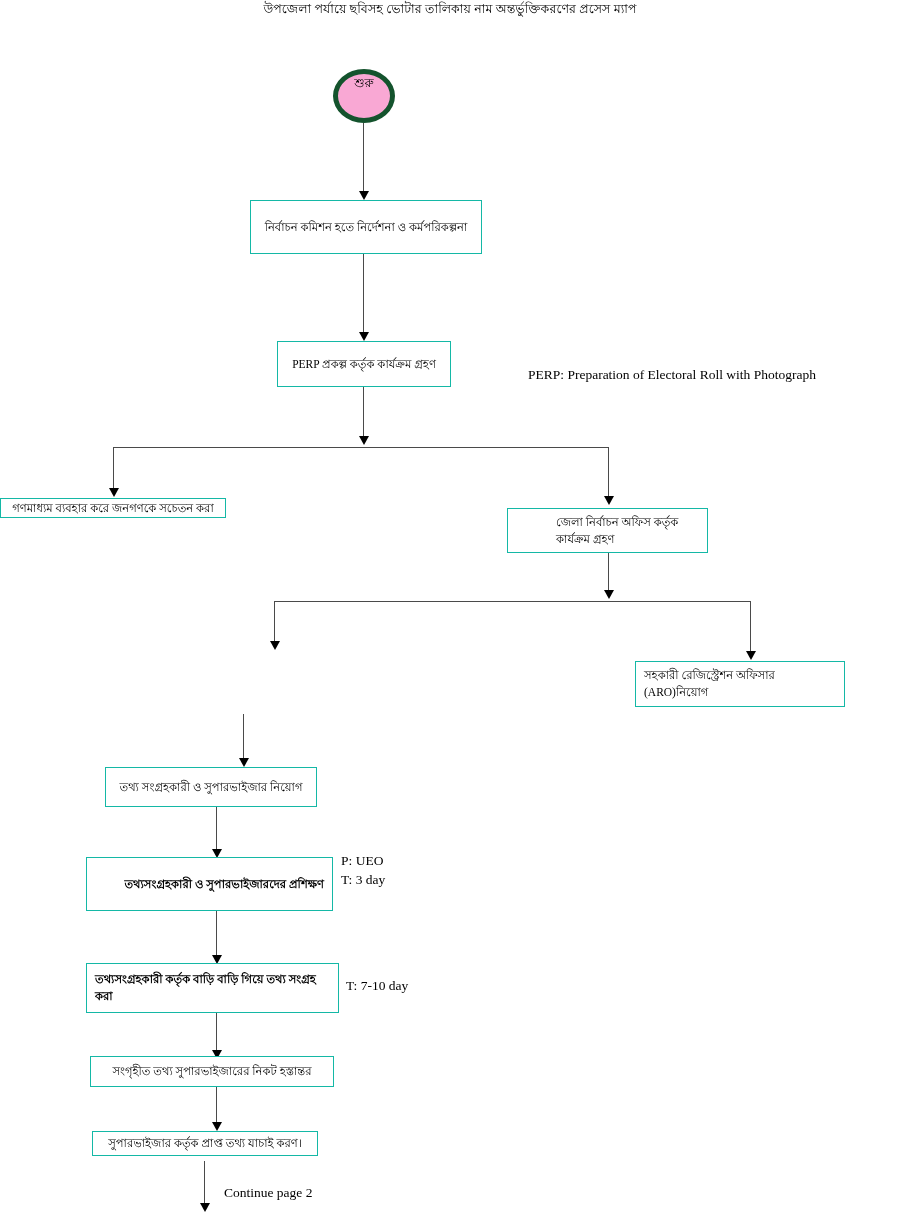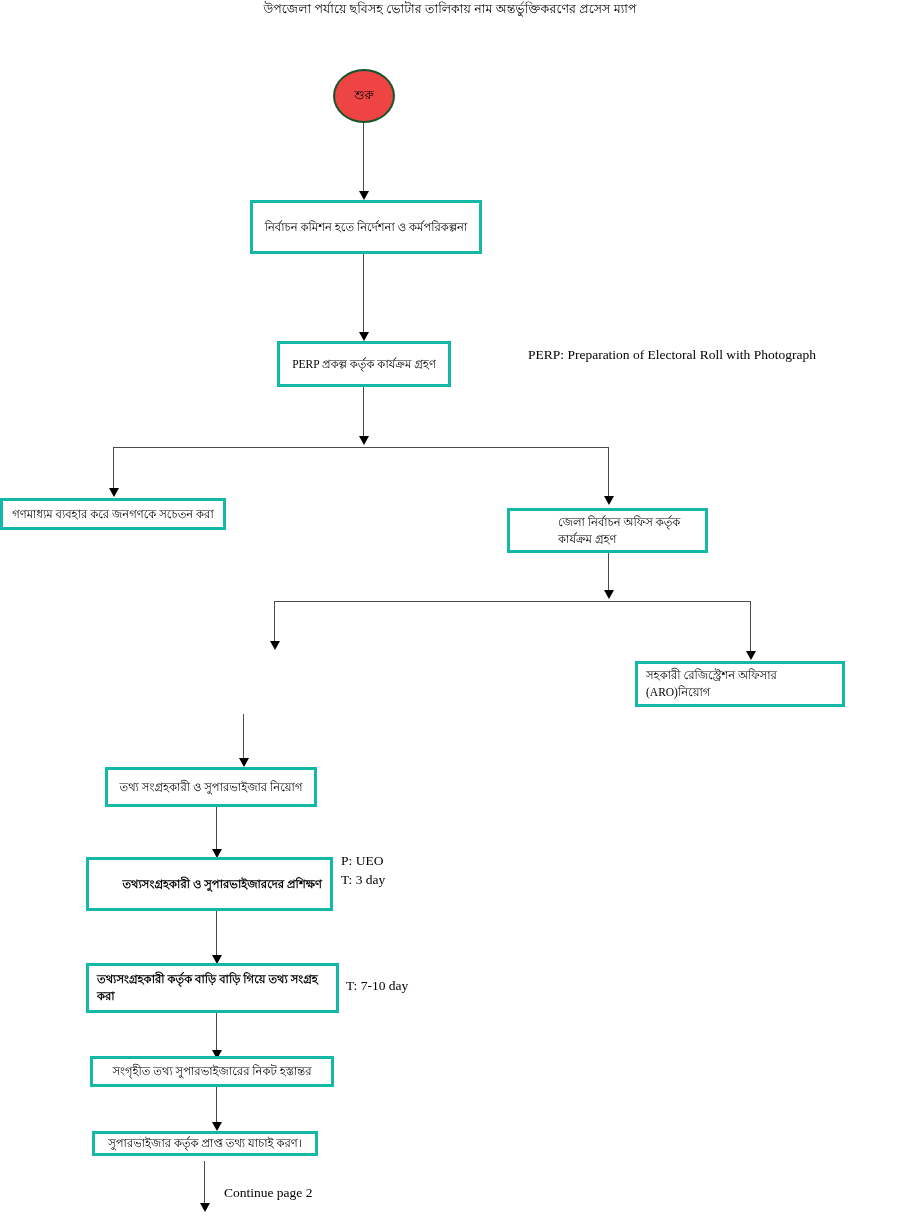--- a/index.html
+++ b/index.html
@@ -25,38 +25,38 @@
     width: 900px;
     text-align: center;
     font-size: 12.5px;
     font-family: "Liberation Serif", "DejaVu Serif", serif;
     letter-spacing: 0.1px;
     white-space: nowrap;
   }
   .node {
     position: absolute;
     box-sizing: border-box;
-    border: 3px solid #14b8a6;
+    border: 1px solid #14b8a6;
     background: #ffffff;
     display: flex;
     align-items: center;
     font-size: 11.5px;
     line-height: 1.45;
     padding: 0 8px;
   }
   .node.center { justify-content: center; }
   .node.leftalign { justify-content: flex-end; font-weight: bold; }
   .ellipse {
     position: absolute;
     box-sizing: border-box;
-    border: 2px solid #14532d;
+    border: 5px solid #14532d;
     border-radius: 50%;
-    background: #ef4444;
+    background: #f9a8d4;
     display: flex;
-    align-items: center;
+    align-items: flex-start;
     justify-content: center;
     font-size: 12px;
   }
   .note {
     position: absolute;
     font-size: 13.5px;
     font-family: "Liberation Serif", "DejaVu Serif", serif;
     white-space: nowrap;
   }
   
@@ -98,33 +98,33 @@
     <span class="bn-text">নির্বাচন কমিশন হতে নির্দেশনা ও কর্মপরিকল্পনা</span>
   </div>
 
   <div class="vline" style="left:363px; top:254px; height:83px;"></div>
   <div class="arrowhead" style="left:359px; top:332px;"></div>
 
   <div class="node center" style="left:277px; top:341px; width:174px; height:46px;">
     <span class="bn-text">PERP প্রকল্প কর্তৃক কার্যক্রম গ্রহণ</span>
   </div>
 
-  <div class="note" style="left:528px; top:347px;text-align:center;">PERP: Preparation of Electoral Roll with Photograph</div>
+  <div class="note" style="left:528px; top:367px;text-align:center;">PERP: Preparation of Electoral Roll with Photograph</div>
 
   <div class="vline" style="left:363px; top:387px; height:52px;"></div>
   <div class="arrowhead" style="left:359px; top:436px;"></div>
   <div class="hline" style="left:113px; top:447px; width:496px;"></div>
 
   <div class="vline" style="left:113px; top:447px; height:44px;"></div>
   <div class="arrowhead" style="left:109px; top:488px;"></div>
 
   <div class="vline" style="left:608px; top:447px; height:52px;"></div>
   <div class="arrowhead" style="left:604px; top:496px;"></div>
 
-  <div class="node center" style="left:0px; top:498px; width:226px; height:32px;">
+  <div class="node center" style="left:0px; top:498px; width:226px; height:20px;">
     <span class="bn-text">গণমাধ্যম ব্যবহার করে জনগণকে সচেতন করা</span>
   </div>
 
   <div class="node center" style="left:507px; top:508px; width:201px; height:45px;padding-left:48px;">
     <span class="bn-text">জেলা নির্বাচন অফিস কর্তৃক কার্যক্রম গ্রহণ</span>
   </div>
 
   <div class="vline" style="left:608px; top:553px; height:40px;"></div>
   <div class="arrowhead" style="left:604px; top:590px;"></div>
   <div class="hline" style="left:274px; top:601px; width:477px;"></div>

